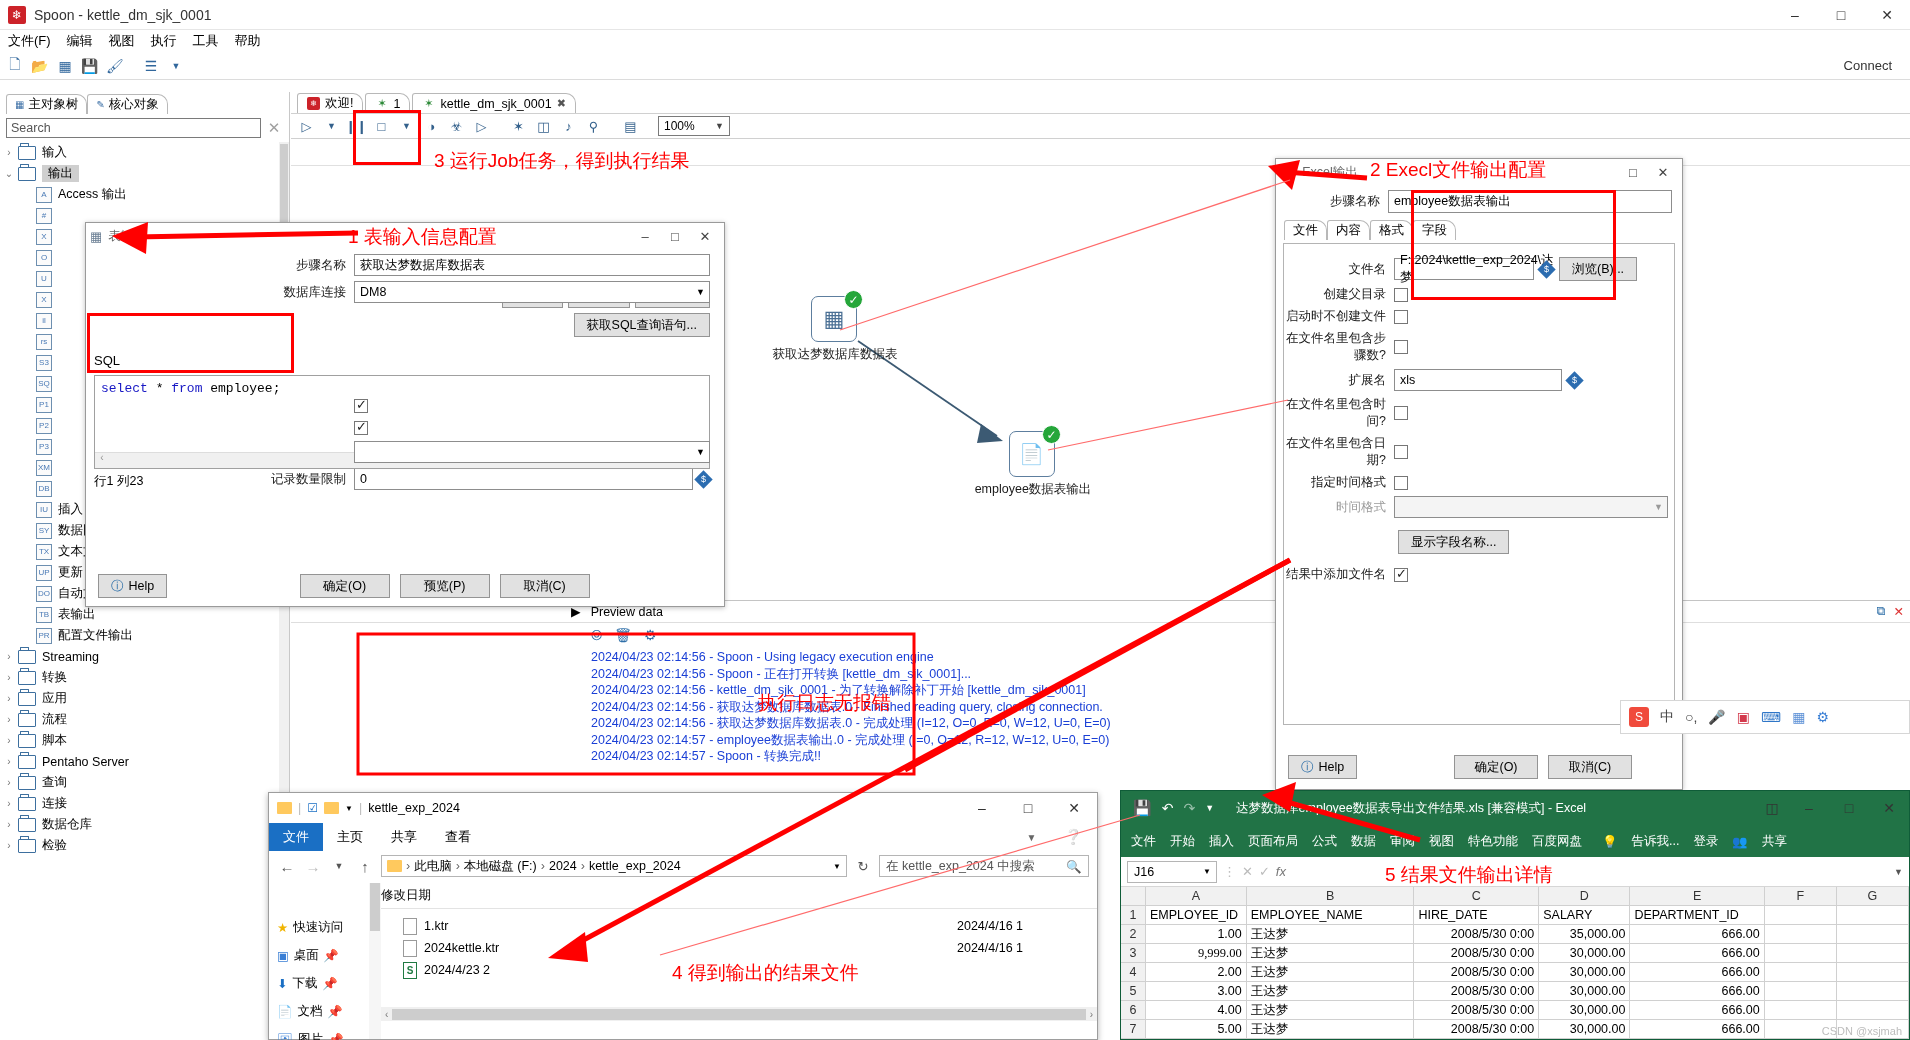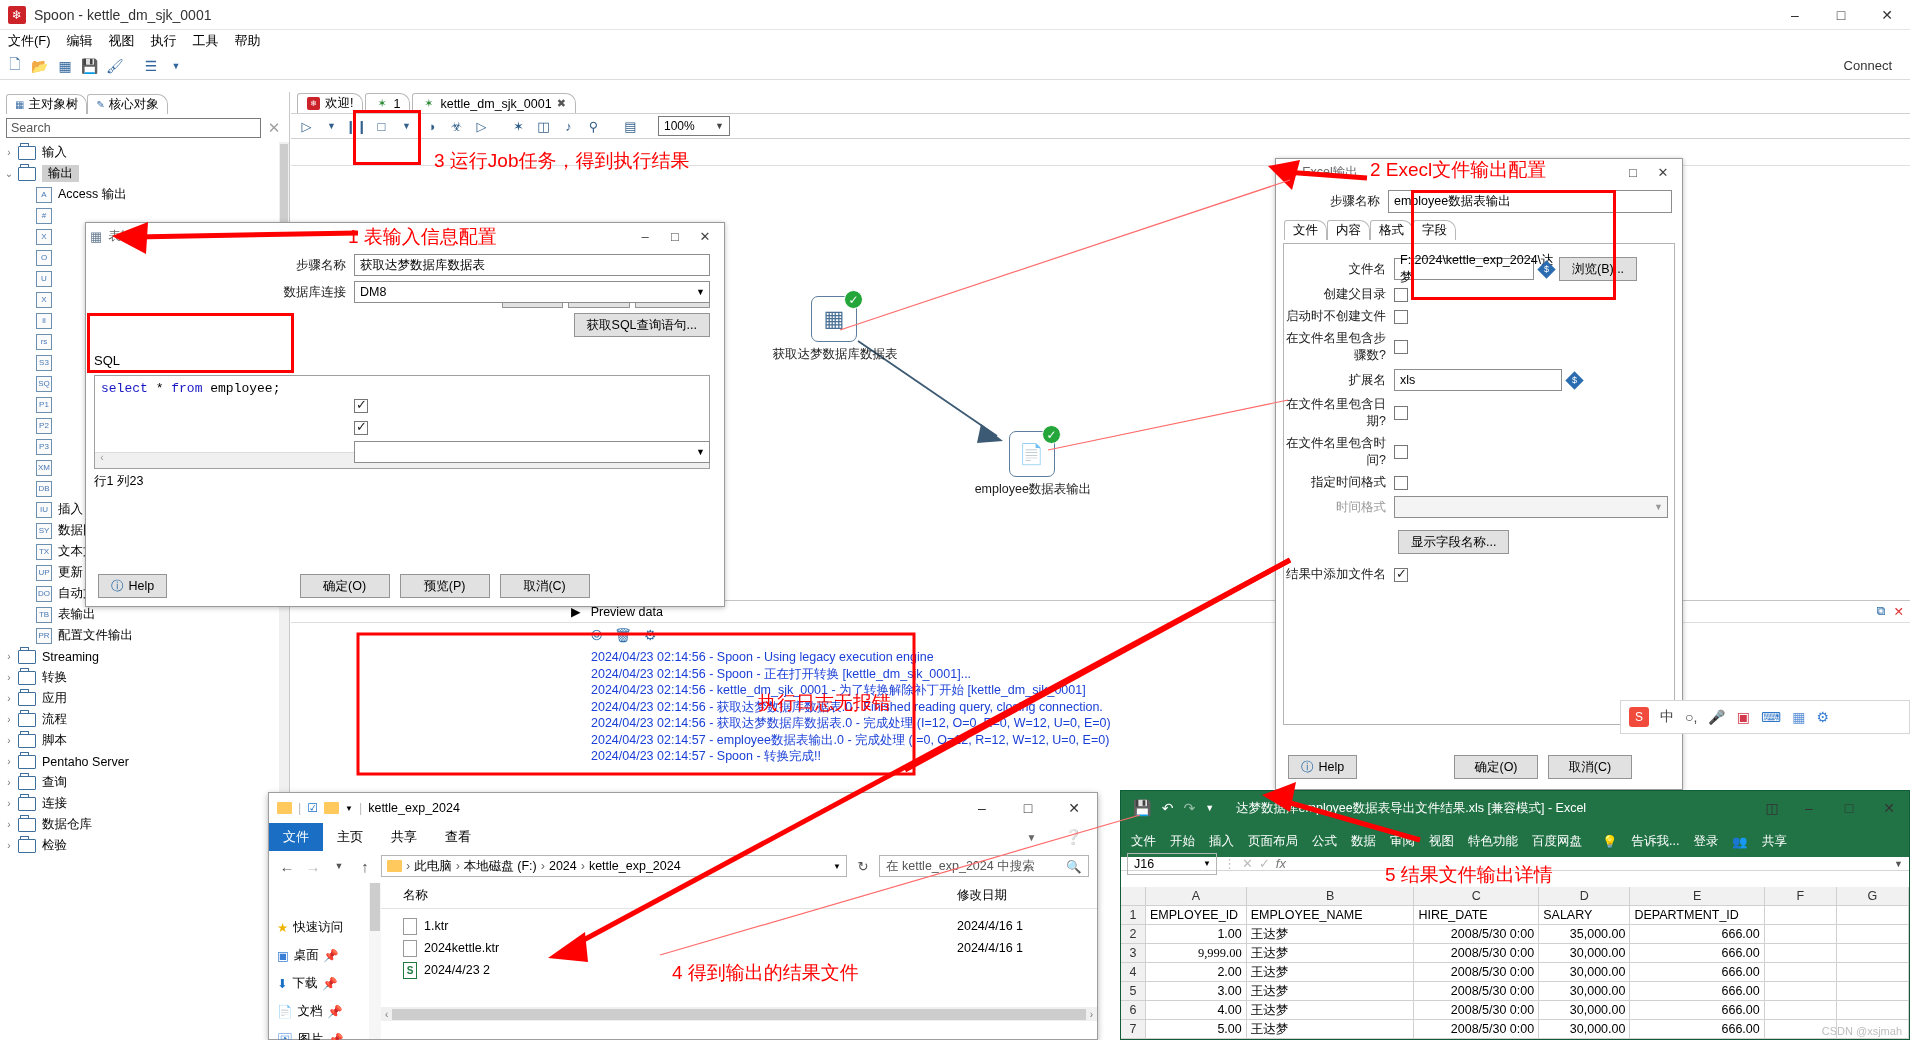--- a/index.html
+++ b/index.html
@@ -147,21 +147,21 @@
   .fileicon.xls { border-color:#1f7a42; color:#1f7a42; font-size:10px; display:flex;
      align-items:center; justify-content:center; font-weight:bold; }
 
   
   #excel { position:absolute; left:1120px; top:790px; width:790px; height:250px;
      background:#fff; border:1px solid #0f5c38; }
   #xl-title { height:34px; background:#217346; color:#fff; display:flex; align-items:center;
      gap:10px; padding-left:12px; font-size:12.5px; }
   #xl-ribbon { height:32px; background:#217346; color:#fff; display:flex; align-items:center;
      gap:14px; padding-left:10px; font-size:12.5px; }
-  #xl-formula { height:14px; display:flex; align-items:center; gap:6px; padding:0 6px;
+  #xl-formula { height:30px; display:flex; align-items:center; gap:6px; padding:0 6px;
      border-bottom:1px solid #d6d6d6;text-align:right;}
   #namebox { width:90px; height:22px; border:1px solid #b5b5b5; display:flex; align-items:center;
      padding-left:6px; font-size:12.5px; position:relative;}
   #namebox .cv { position:absolute; right:5px; font-size:8px; }
   .xlgrid { position:absolute; left:0; right:0; top:96px; bottom:0; overflow:hidden; }
   .xlrow { display:flex; height:19px; font-size:12.5px; }
   .xlcell { border-right:1px solid #d0d0d0; border-bottom:1px solid #d0d0d0;
      display:flex; align-items:center; padding:0 4px; overflow:hidden; white-space:nowrap;}
   .xlhead { background:#f1f1f1; justify-content:center; color:#333; }
   .xlrowhdr { width:26px; background:#f1f1f1; justify-content:center; color:#333;
@@ -588,20 +588,25 @@
     <div class="flabel" style="width:268px">替换 SQL 语句里的变量</div>
     <div class="fcheck on"></div>
   </div>
   <div class="frow" style="padding-right:14px">
     <div class="flabel" style="width:268px">从步骤插入数据</div>
     <div class="finput" style="flex:1; position:relative">
       <span></span>
       <span style="position:absolute;right:4px;font-size:9px">▼</span>
     </div>
   </div>
+  <div class="frow" style="padding-right:14px">
+    <div class="flabel" style="width:268px">记录数量限制</div>
+    <div class="finput" style="flex:1">0</div>
+    <span class="diamond" style="margin-left:4px"></span>
+  </div>
 
   <div style="position:absolute;left:0;right:0;bottom:8px;display:flex;align-items:center;padding:0 12px;gap:10px">
     <div class="fbtn" style="gap:5px">
       <span style="color:#2c6ea8">ⓘ</span>
       <span>Help</span>
     </div>
     <div style="flex:1"></div>
     <div class="fbtn" style="width:90px">确定(O)</div>
     <div class="fbtn" style="width:90px">预览(P)</div>
     <div class="fbtn" style="width:90px">取消(C)</div>
@@ -651,25 +656,25 @@
     <div class="frow">
       <div class="flabel" style="width:110px">在文件名里包含步骤数?</div>
       <div class="fcheck"></div>
     </div>
     <div class="frow">
       <div class="flabel" style="width:110px">扩展名</div>
       <div class="finput" style="width:168px">xls</div>
       <span class="diamond" style="margin-left:6px"></span>
     </div>
     <div class="frow">
+      <div class="flabel" style="width:110px">在文件名里包含时间?</div>
+      <div class="fcheck"></div>
+    </div>
+    <div class="frow">
       <div class="flabel" style="width:110px">在文件名里包含日期?</div>
-      <div class="fcheck"></div>
-    </div>
-    <div class="frow">
-      <div class="flabel" style="width:110px">在文件名里包含时间?</div>
       <div class="fcheck"></div>
     </div>
     <div class="frow">
       <div class="flabel" style="width:110px">指定时间格式</div>
       <div class="fcheck"></div>
     </div>
     <div class="frow">
       <div class="flabel" style="width:110px;color:#9a9a9a">时间格式</div>
       <div class="finput" style="flex:1;background:#f4f4f4;position:relative">
         <span></span>
@@ -781,21 +786,20 @@
         <span>图片</span>
         <span style="color:#777">📌</span>
       </div>
 
     </div>
     <div style="width:12px;background:#f6f6f6;position:relative">
       <div style="position:absolute;top:0;left:1px;width:10px;height:48px;background:#cdcdcd"></div>
     </div>
     <div id="exp-list">
       <div id="exp-cols">
-        <div style="flex:1;padding-left:22px">名称</div>
         <div style="width:140px">修改日期</div>
       </div>
       <div style="height:6px"></div>
       <div class="filerow">
         <div class="fileicon"></div>
         <div style="flex:1">1.ktr</div>
         <div style="width:140px">2024/4/16 1</div>
       </div>
       <div class="filerow">
         <div class="fileicon"></div>

